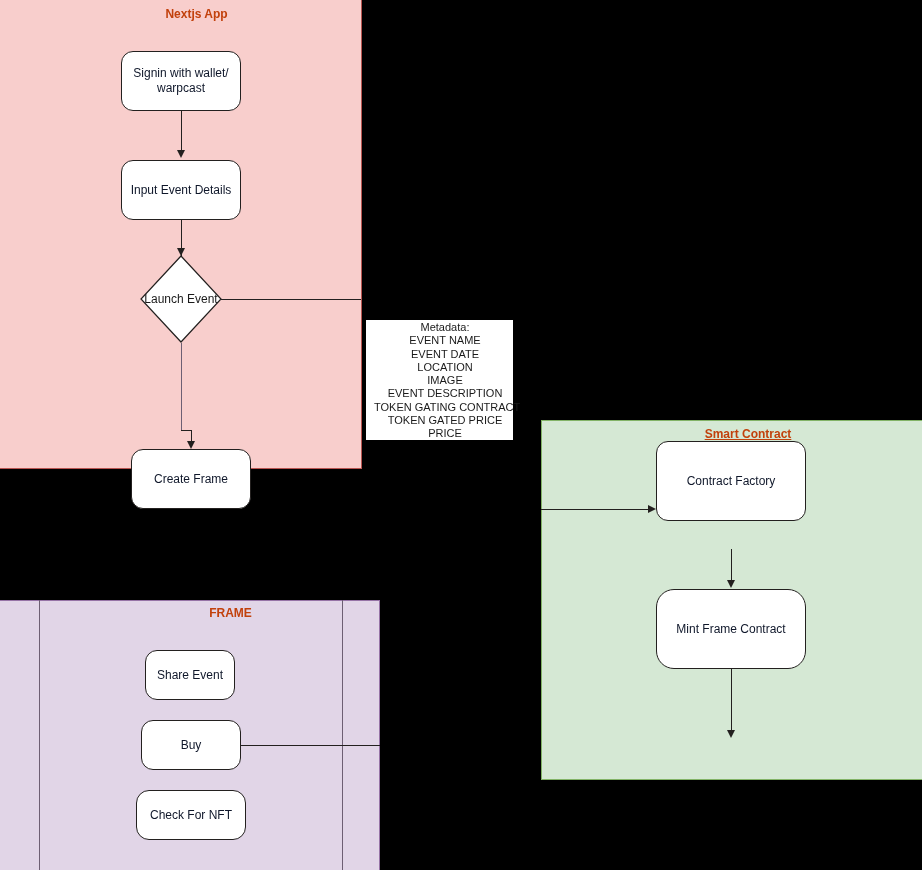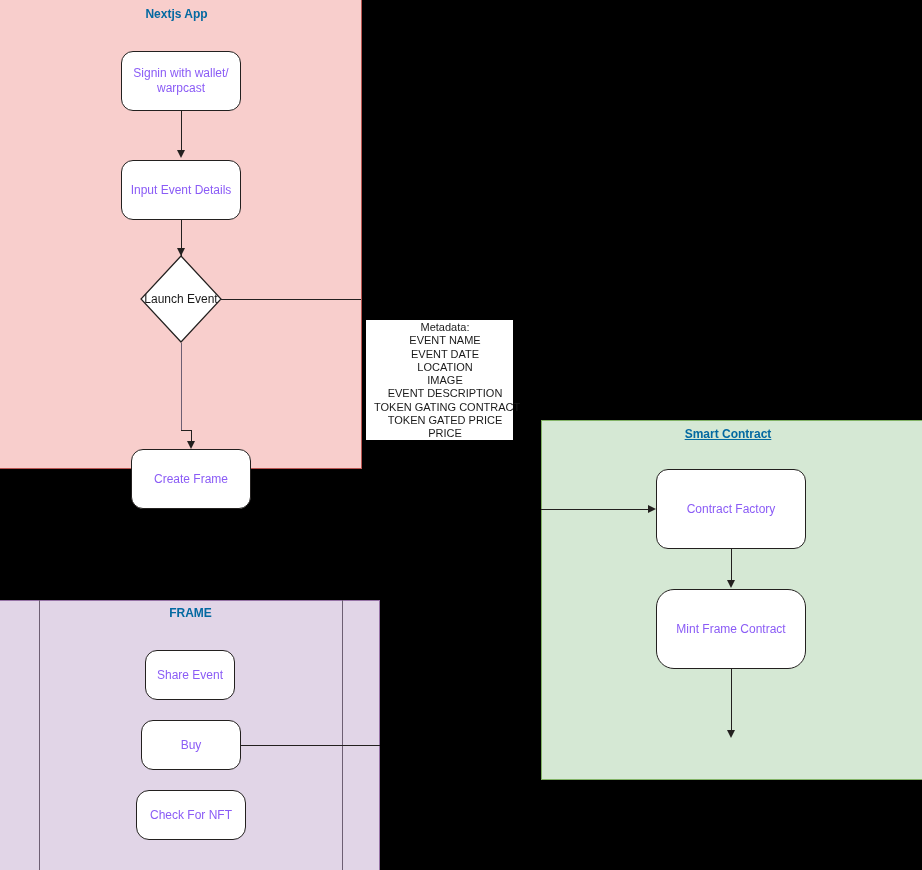--- a/index.html
+++ b/index.html
@@ -19,35 +19,36 @@
     position: absolute;
     box-sizing: border-box;
   }
   .pool-title {
     position: absolute;
     left: 0;
     right: 8px;
     text-align: center;
     font-size: 12px;
     font-weight: bold;
-    color: #0369a1;
+    color: #c2410c;
     font-family: "Liberation Sans", sans-serif;
+    padding-left: 40px;
   }
   .node {
     position: absolute;
     box-sizing: border-box;
     background: #ffffff;
     border: 1px solid #23201f;
     border-radius: 12px;
     display: flex;
     align-items: center;
     justify-content: center;
     text-align: center;
     font-size: 12px;
-    color: #8b5cf6;
+    color: #0f172a;
     line-height: 15px;
     padding: 2px 4px;
   }
   .diamond-wrap {
     position: absolute;
   }
   .diamond-label {
     position: absolute;
     left: 0;
     right: 0;
@@ -150,21 +151,21 @@
     <div>PRICE</div>
   </div>
 
   <div class="container-pool" style="left:541px; top:420px; width:381px; height:360px; background:#d5e8d4; border:1px solid #82b366; border-right:none;">
     <div class="pool-title" style="top:6px;text-decoration:underline;">Smart Contract</div>
   </div>
 
   <div class="edge edge-h" style="left:541px; top:509px; width:108px;"></div>
   <div class="arrowhead arrow-right" style="left:648px; top:504.5px;"></div>
 
-  <div class="node" style="left:656px; top:469px; width:150px; height:80px;">
+  <div class="node" style="left:656px; top:441px; width:150px; height:80px;">
     <span>Contract Factory</span>
   </div>
 
   <div class="edge edge-v" style="left:731px; top:549px; height:32px;"></div>
   <div class="arrowhead arrow-down" style="left:726.5px; top:580px;"></div>
 
   <div class="node" style="left:656px; top:589px; width:150px; height:80px;border-radius:18px;">
     <span>Mint Frame Contract</span>
   </div>
 

